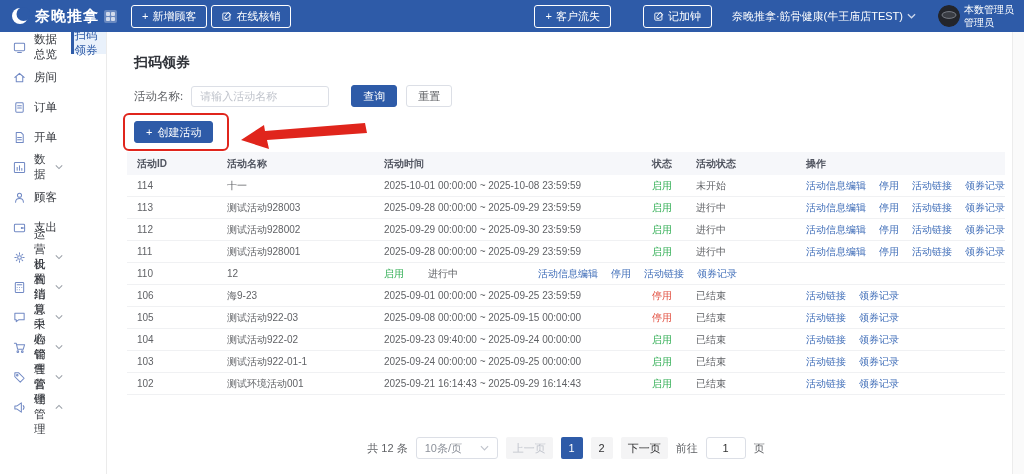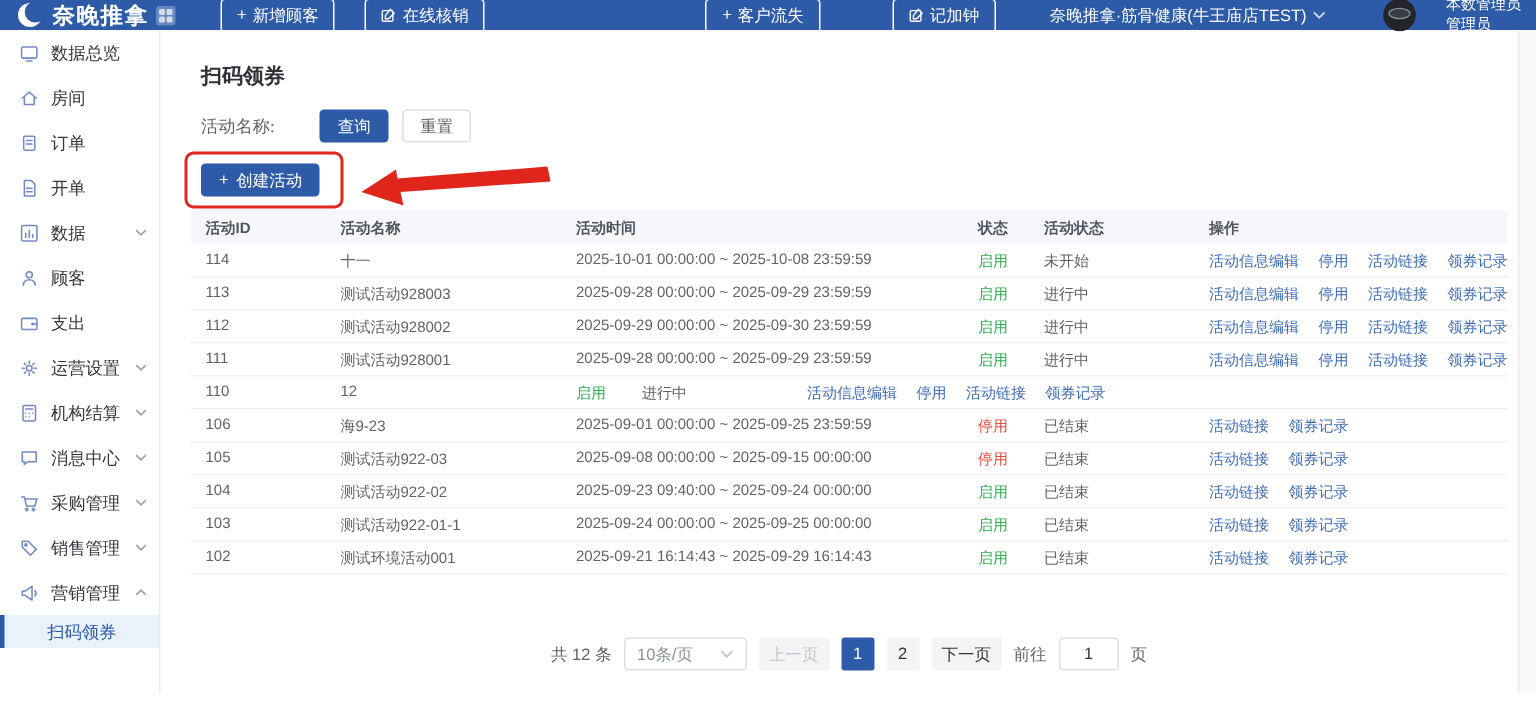--- a/index.html
+++ b/index.html
@@ -3,37 +3,37 @@
 <meta charset="utf-8">
 <style>
   * { margin:0; padding:0; box-sizing:border-box; }
   html,body { width:1024px; height:474px; overflow:hidden; background:#fff;
     font-family:"Liberation Sans","DejaVu Sans",sans-serif; }
   :root{
     --primary:#2e5ba8; --link:#3f6db8; --green:#2fad52; --red:#e14b3c;
     --anno:#e0251c; --txt:#606266; --dark:#33363c;
   }
   
-  .navbar{ height:20px; background:var(--primary); display:flex; align-items:center;
-    padding:0 10px; gap:20px; color:#fff; }
+  .navbar{ height:32px; background:var(--primary); display:flex; align-items:center;
+    padding:0 10px; gap:4px; color:#fff; }
   .logo-group{ display:flex; align-items:center; gap:5px; margin-right:10px; }
   .logo-text{ font-size:15px; font-weight:bold; letter-spacing:1px; }
   .logo-badge{ width:13px; height:13px; border-radius:2px; background:rgba(255,255,255,.28);
     display:grid; grid-template-columns:1fr 1fr; gap:1px; padding:2px; }
   .logo-badge i{ background:rgba(255,255,255,.7); border-radius:1px; }
   .nav-btn{ display:flex; align-items:center; gap:4px; border:1px solid #fff; border-radius:3px;
     background:transparent; color:#fff; font-size:11px; padding:3px 10px; cursor:pointer; white-space:nowrap; }
   .spacer{ flex:1; }
   .store{ display:flex; align-items:center; gap:4px; font-size:11px; margin:0 6px; white-space:nowrap; }
   .avatar{ width:22px; height:22px; border-radius:50%; overflow:hidden; flex:none; }
   .role{ font-size:10px; line-height:1.3; white-space:nowrap; }
   
   .layout{ display:flex; height:442px; position:relative; }
   .sidebar{ width:107px; flex:none; border-right:1px solid #ebebeb; background:#fff;
-    display:flex; flex-direction:column; }
+    display:flex; flex-direction:row; }
   .menu-item{ height:30px; display:flex; align-items:center; padding:0 8px 0 13px; gap:8px;
     font-size:11.5px; color:#33363c; cursor:pointer; }
   .menu-icon{ width:13px; height:13px; color:#7189c4; flex:none; display:flex; }
   .menu-icon svg{ width:13px; height:13px; }
   .menu-chevron{ margin-left:auto; color:#9aa0a8; display:flex; }
   .menu-chevron svg{ width:8px; height:8px; }
   .submenu-active{ height:22px; background:#e9f1fb; border-left:3px solid var(--primary);
     color:var(--primary); font-size:11.5px; display:flex; align-items:center; justify-content:center;
     cursor:pointer; }
   
@@ -319,20 +319,21 @@
         </div>
       </div>
     <div class="submenu-active">扫码领券</div>
   </div>
 
   <div class="main">
     <div class="page-title">扫码领券</div>
 
     <div class="filter-row">
       <span class="filter-label">活动名称:</span>
+      <input class="filter-input" placeholder="请输入活动名称" style="">
       <button class="btn btn-primary search-btn">查询</button>
       <button class="btn btn-plain reset-btn">重置</button>
     </div>
 
     <div class="create-wrap">
       <button class="btn btn-primary create-btn">
         <span>+</span>
         <span>创建活动</span>
       </button>
       <div class="anno-box"></div>

